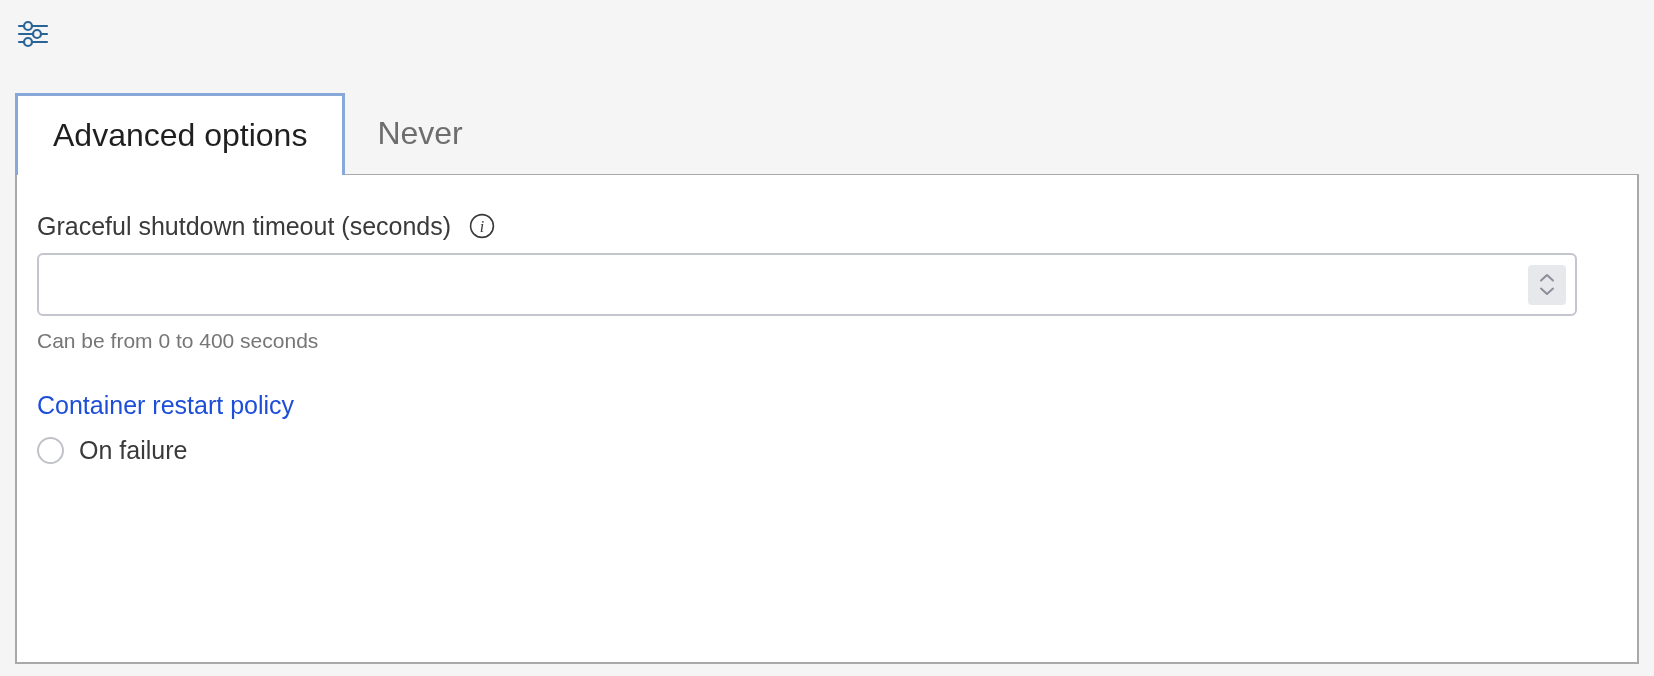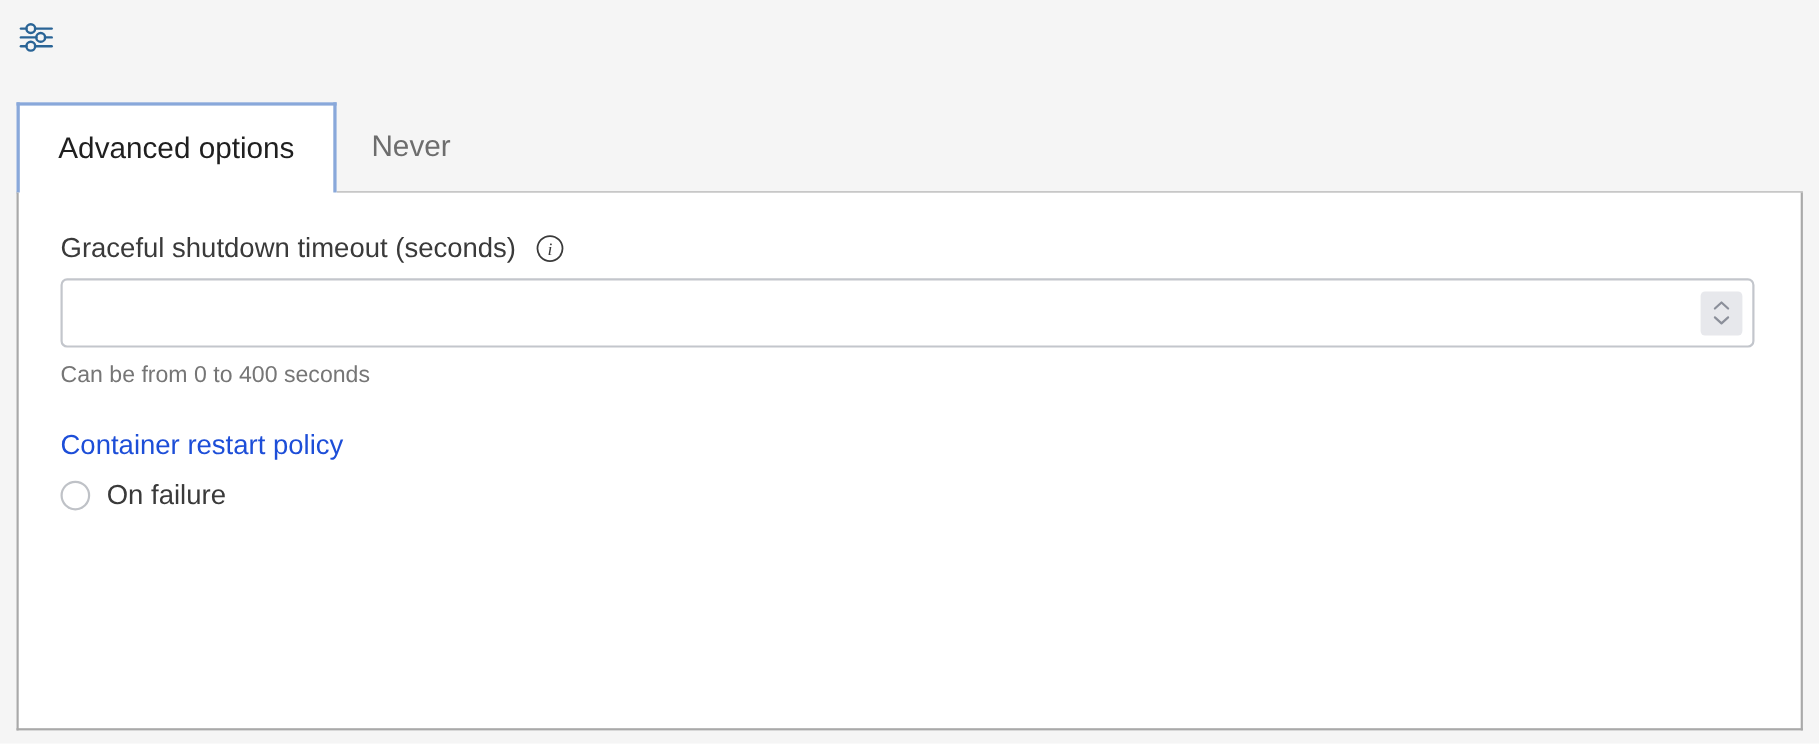--- a/index.html
+++ b/index.html
@@ -53,21 +53,21 @@
     border-bottom: 2px solid #a9a9a9;
     display: flex;
     align-items: stretch;
   }
   .tab {
     box-sizing: border-box;
     display: flex;
     align-items: center;
     justify-content: flex-end;
     padding: 0 32px;
-    font-size: 27px;
+    font-size: 32px;
     white-space: nowrap;
     cursor: pointer;
   }
   .tab.active {
     border: 3px solid #89a8da;
     border-bottom: none;
     background: #ffffff;
     color: #1f1f1f;
     margin-bottom: -2px;
     padding: 0 35px 2px 35px;
@@ -87,21 +87,21 @@
     width: 1624px;
     height: 489px;
     box-sizing: border-box;
     background: #ffffff;
     border: 2px solid #a9a9a9;
     border-top: none;
   }
 
   .panel-inner {
     position: relative;
-    padding: 38px 38px 0 38px;
+    padding: 38px 38px 0 20px;
   }
 
   
   .field-label-row {
     display: flex;
     align-items: center;
     gap: 18px;
     margin-bottom: 14px;
   }
   .field-label {

